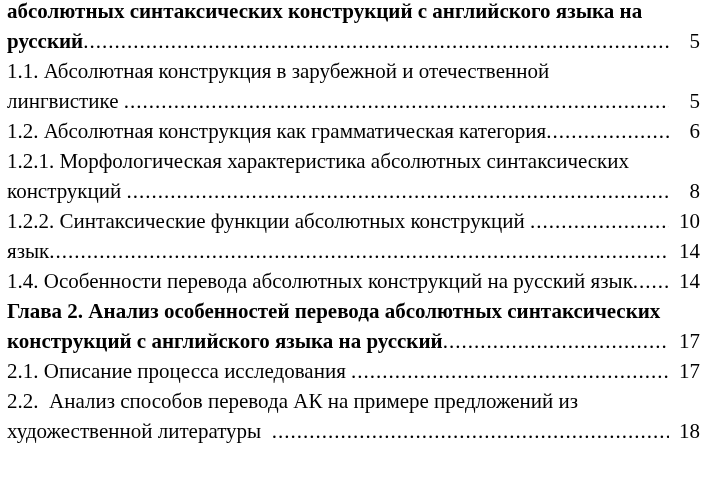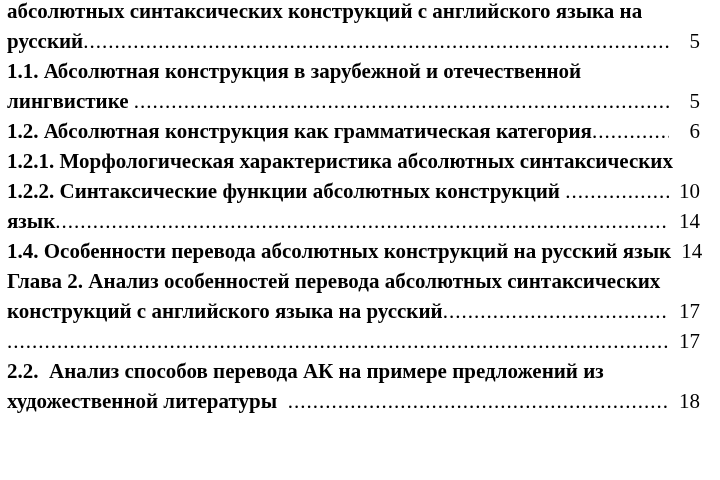--- a/index.html
+++ b/index.html
@@ -21,21 +21,20 @@
   }
   .row {
     display: flex;
     align-items: baseline;
     height: 30px;
     line-height: 30px;
     white-space: pre;
   }
   .row .txt {
     flex: 0 0 auto;
-    font-weight: bold;
   }
   .row.bold .txt {
     font-weight: bold;
   }
   .leader {
     flex: 1 1 auto;
     overflow: hidden;
     white-space: nowrap;
     font-weight: normal;
   }
@@ -79,20 +78,25 @@
   <div class="row">
     <span class="txt">1.2. Абсолютная конструкция как грамматическая категория</span>
     <span class="leader"></span>
     <span class="page">6</span>
   </div>
 
   <div class="row">
     <span class="txt">1.2.1. Морфологическая характеристика абсолютных синтаксических</span>
   </div>
 
+  <div class="row">
+    <span class="txt">конструкций </span>
+    <span class="leader"></span>
+    <span class="page">8</span>
+  </div>
 
   <div class="row">
     <span class="txt">1.2.2. Синтаксические функции абсолютных конструкций </span>
     <span class="leader"></span>
     <span class="page">10</span>
   </div>
 
 
   <div class="row">
     <span class="txt">язык</span>
@@ -110,20 +114,21 @@
     <span class="txt">Глава 2. Анализ особенностей перевода абсолютных синтаксических</span>
   </div>
 
   <div class="row bold">
     <span class="txt">конструкций с английского языка на русский</span>
     <span class="leader"></span>
     <span class="page">17</span>
   </div>
 
   <div class="row">
+    <span class="txt">2.1. Описание процесса исследования </span>
     <span class="leader"></span>
     <span class="page">17</span>
   </div>
 
   <div class="row">
     <span class="txt">2.2.  Анализ способов перевода АК на примере предложений из</span>
   </div>
 
   <div class="row">
     <span class="txt">художественной литературы  </span>

